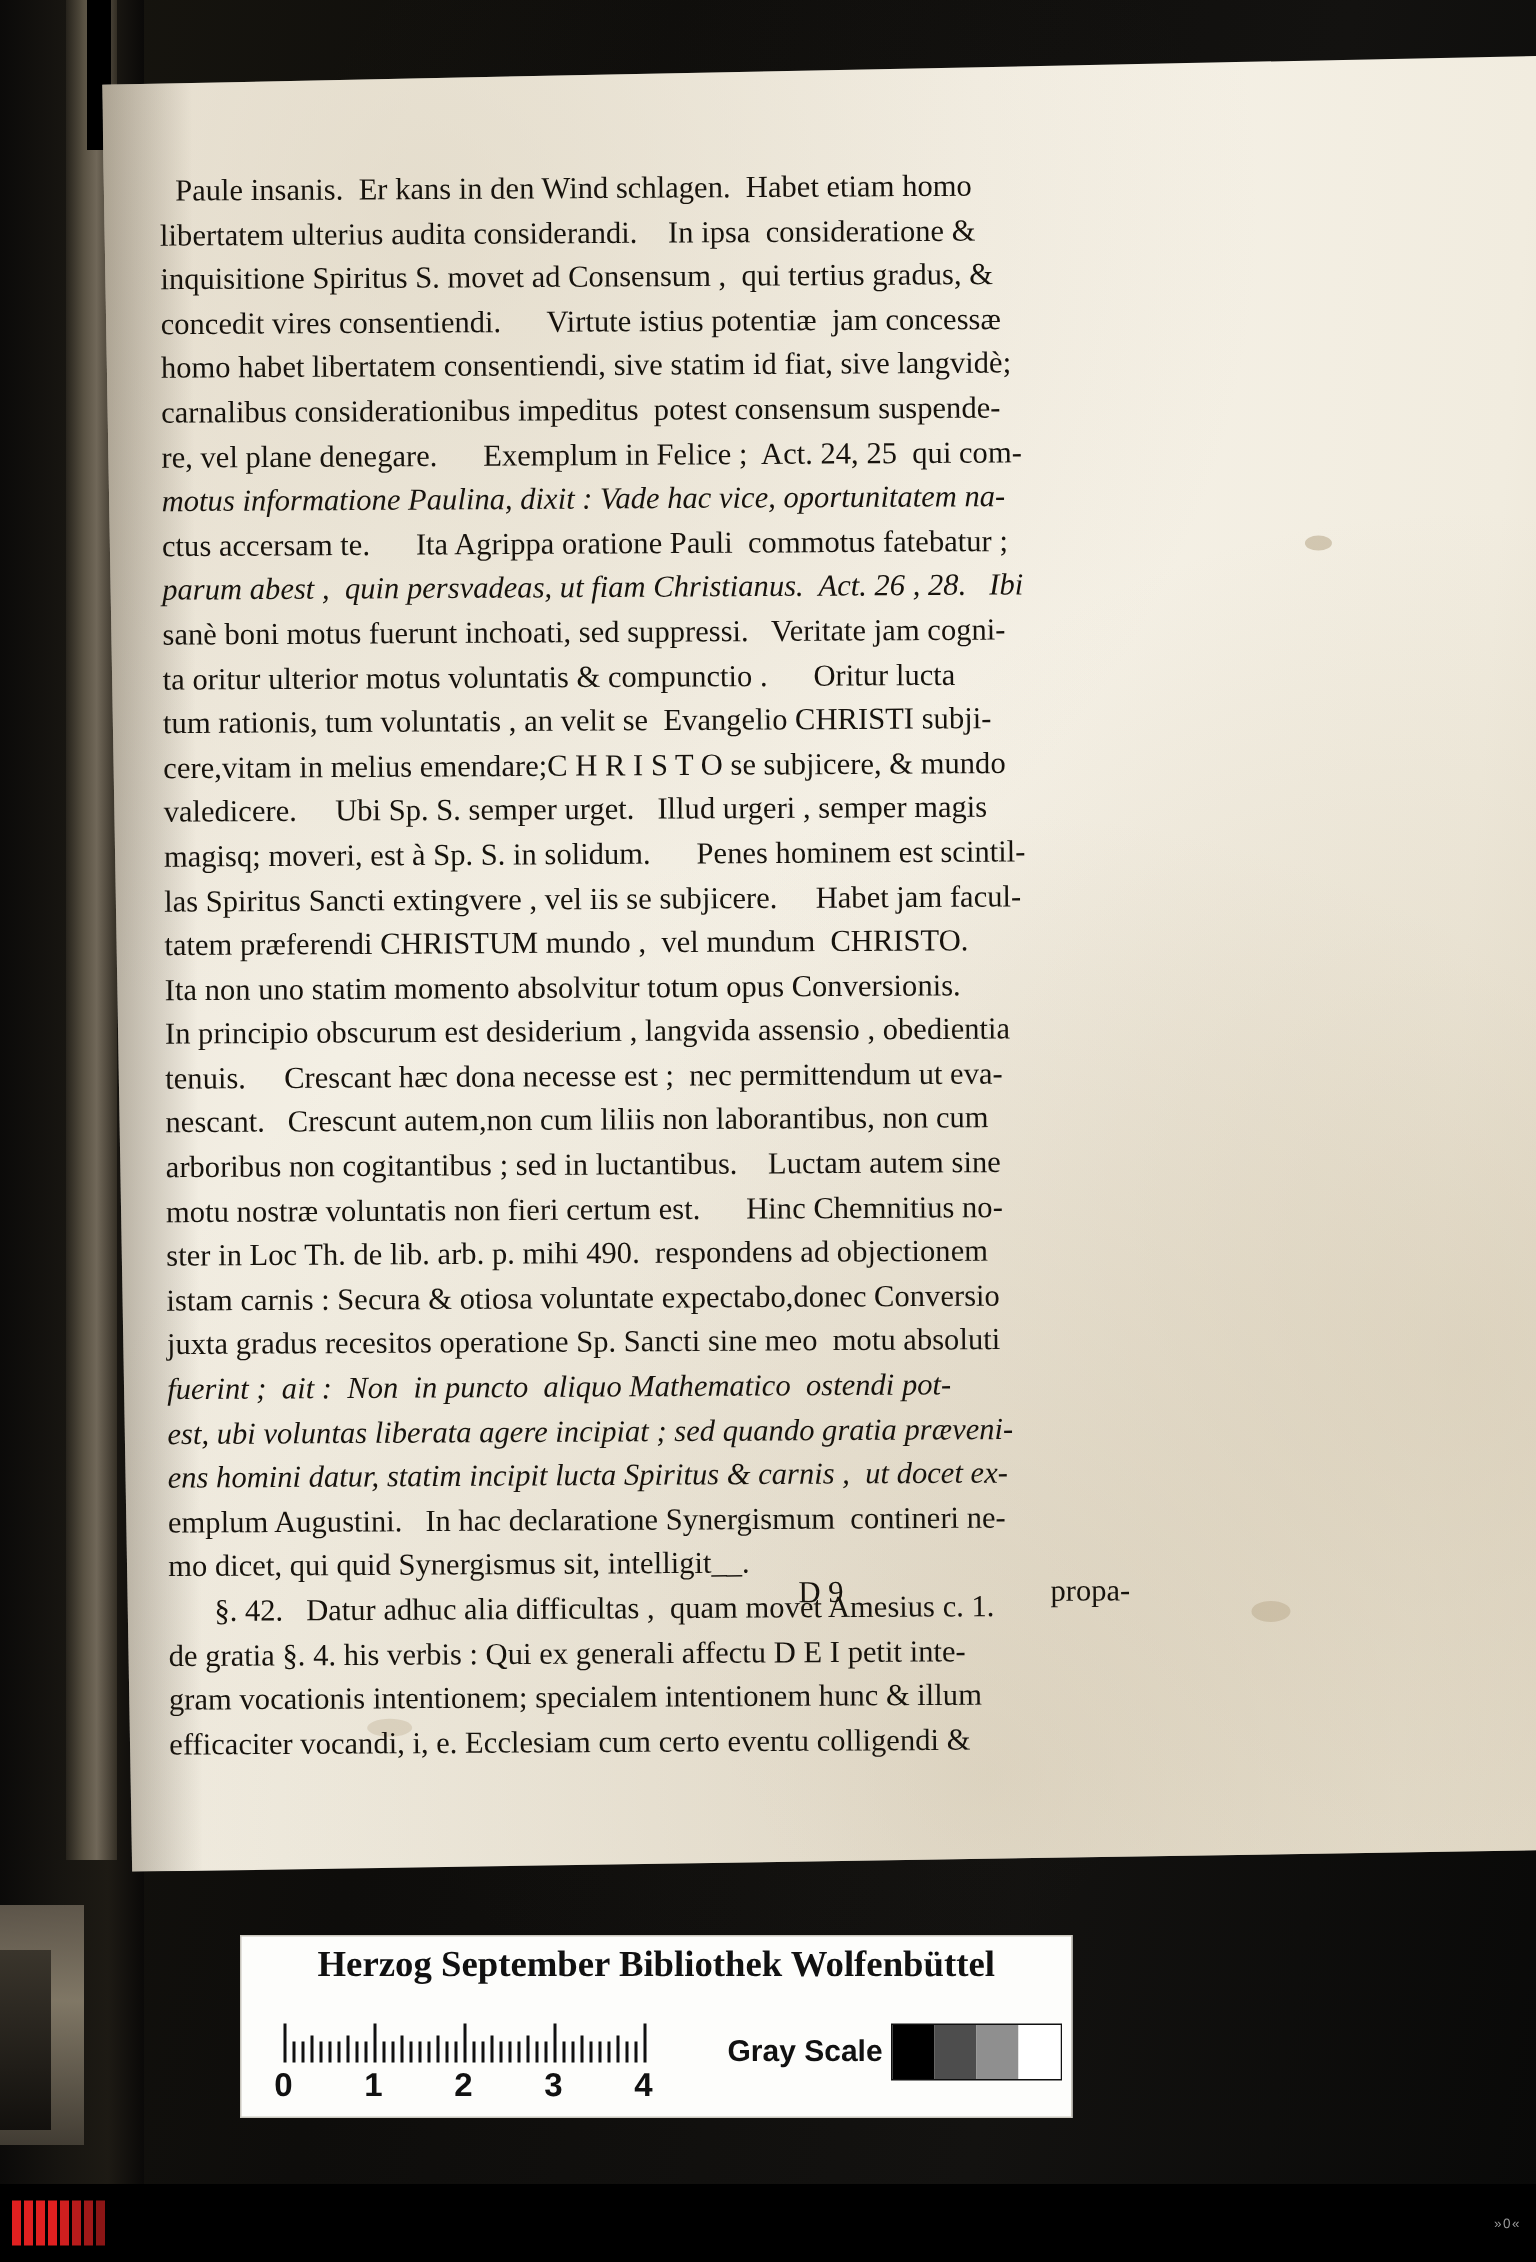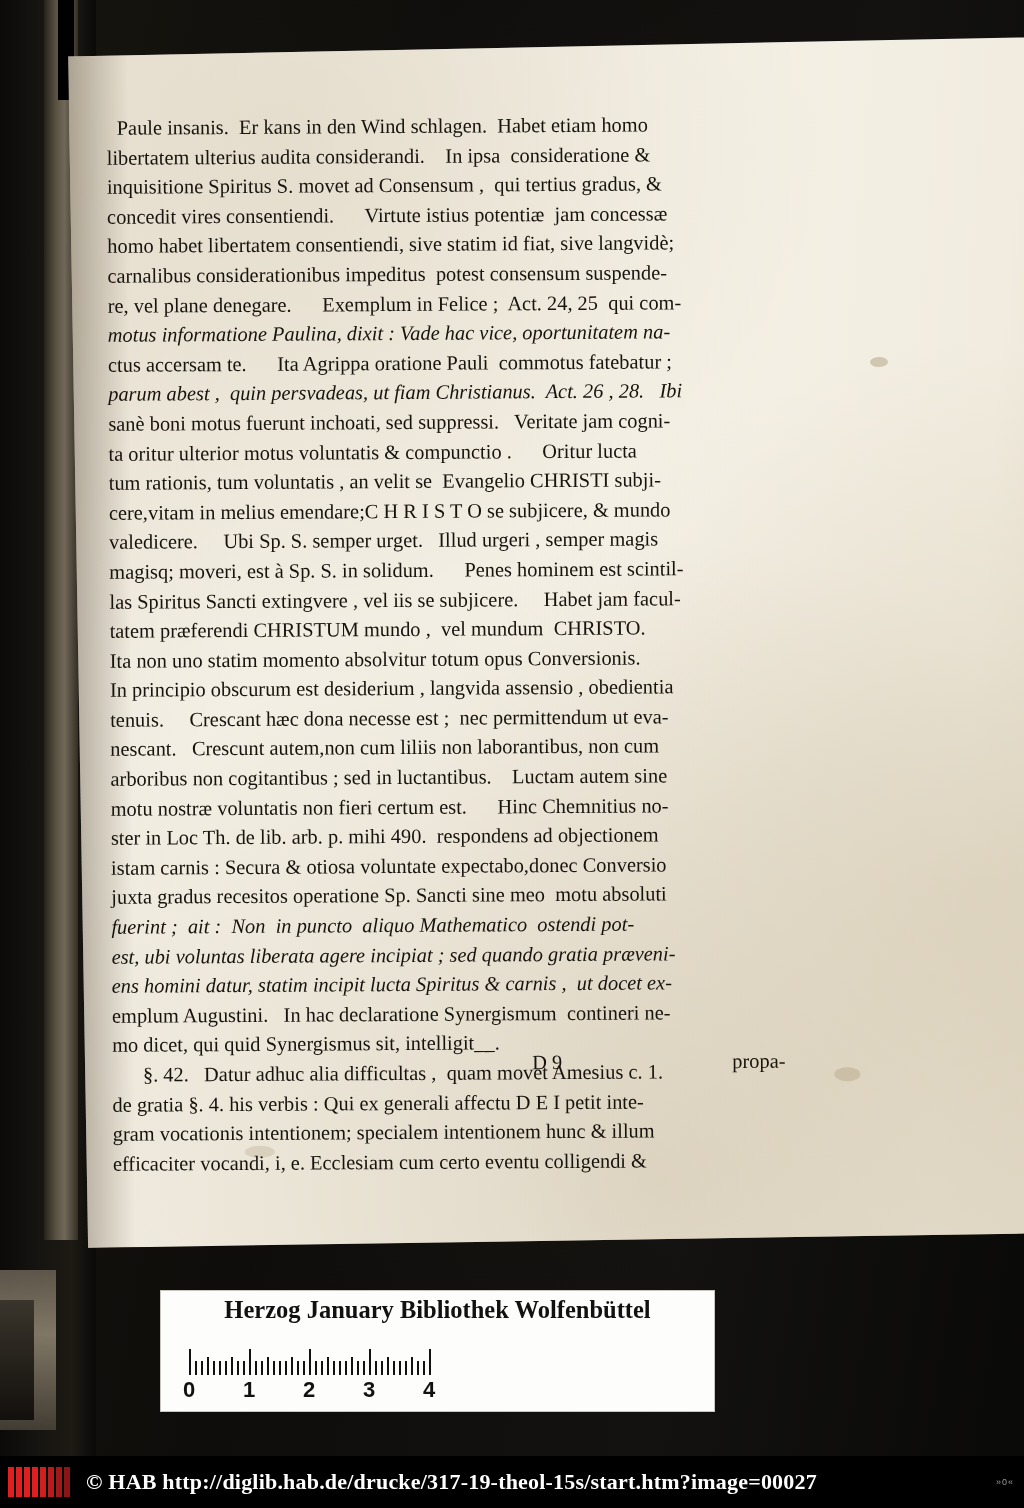--- a/index.html
+++ b/index.html
@@ -119,21 +119,21 @@
   .it { font-style: italic; }
   #catchline {
     position: absolute;
     left: 38px;
     top: 1012px;
     width: 700px;
     font-size: 20.4px;
     color: #17130d;
   }
   #catchline .sig { position: absolute; left: 420px; }
-  #catchline .cw { position: absolute; left: 620px; }
+  #catchline .cw { position: absolute; left: 588px; }
 
   
   #target-card {
     position: absolute;
     left: 160px;
     top: 1290px;
     width: 553px;
     height: 120px;
     background: #fdfdfb;
     border: 1px solid #c9c6bd;
@@ -285,21 +285,21 @@
     </p>
   </div>
 
   <div id="catchline">
     <span class="sig">D 9</span>
     <span class="cw">propa-</span>
   </div>
 </div>
 
 <div id="target-card">
-  <div id="target-title">Herzog January Bibliothek Wolfenbüttel</div>
+  <div id="target-title">Herzog September Bibliothek Wolfenbüttel</div>
   <div id="target-lower">
     <div id="ruler">
       <div class="tick" style="left:28px;  height:26px;"></div>
       <div class="tick" style="left:34px;  height:14px;"></div>
       <div class="tick" style="left:40px;  height:14px;"></div>
       <div class="tick" style="left:46px;  height:18px;"></div>
       <div class="tick" style="left:52px;  height:14px;"></div>
       <div class="tick" style="left:58px;  height:14px;"></div>
       <div class="tick" style="left:64px;  height:14px;"></div>
       <div class="tick" style="left:70px;  height:18px;"></div>
@@ -337,29 +337,37 @@
       <div class="tick" style="left:262px; height:14px;"></div>
       <div class="tick" style="left:268px; height:26px;"></div>
       <div class="numbers">
         <span style="left:28px;">0</span>
         <span style="left:88px;">1</span>
         <span style="left:148px;">2</span>
         <span style="left:208px;">3</span>
         <span style="left:268px;">4</span>
       </div>
     </div>
+    <div id="grayscale-area">
+      <span id="grayscale-label">Gray Scale</span>
+      <div id="patches">
+        <div style="background:#000000"></div>
+        <div style="background:#4d4d4d"></div>
+        <div style="background:#8f8f8f"></div>
+        <div style="background:#ffffff"></div>
+      </div>
+    </div>
   </div>
 </div>
 
 <div id="footer">
   <div id="colorbars">
     <div style="background:#e02020"></div>
     <div style="background:#e02020"></div>
     <div style="background:#e02020"></div>
     <div style="background:#e02020"></div>
     <div style="background:#cf1f1f"></div>
     <div style="background:#b81b1b"></div>
     <div style="background:#a11818"></div>
     <div style="background:#8b1515"></div>
   </div>
-  <div id="footer-text">© HAB http://diglib.hab.de/drucke/317-19-theol-15s/start.htm?image=00027</div>
   <div id="footer-right">»0«</div>
 </div>
 
 </body></html>

